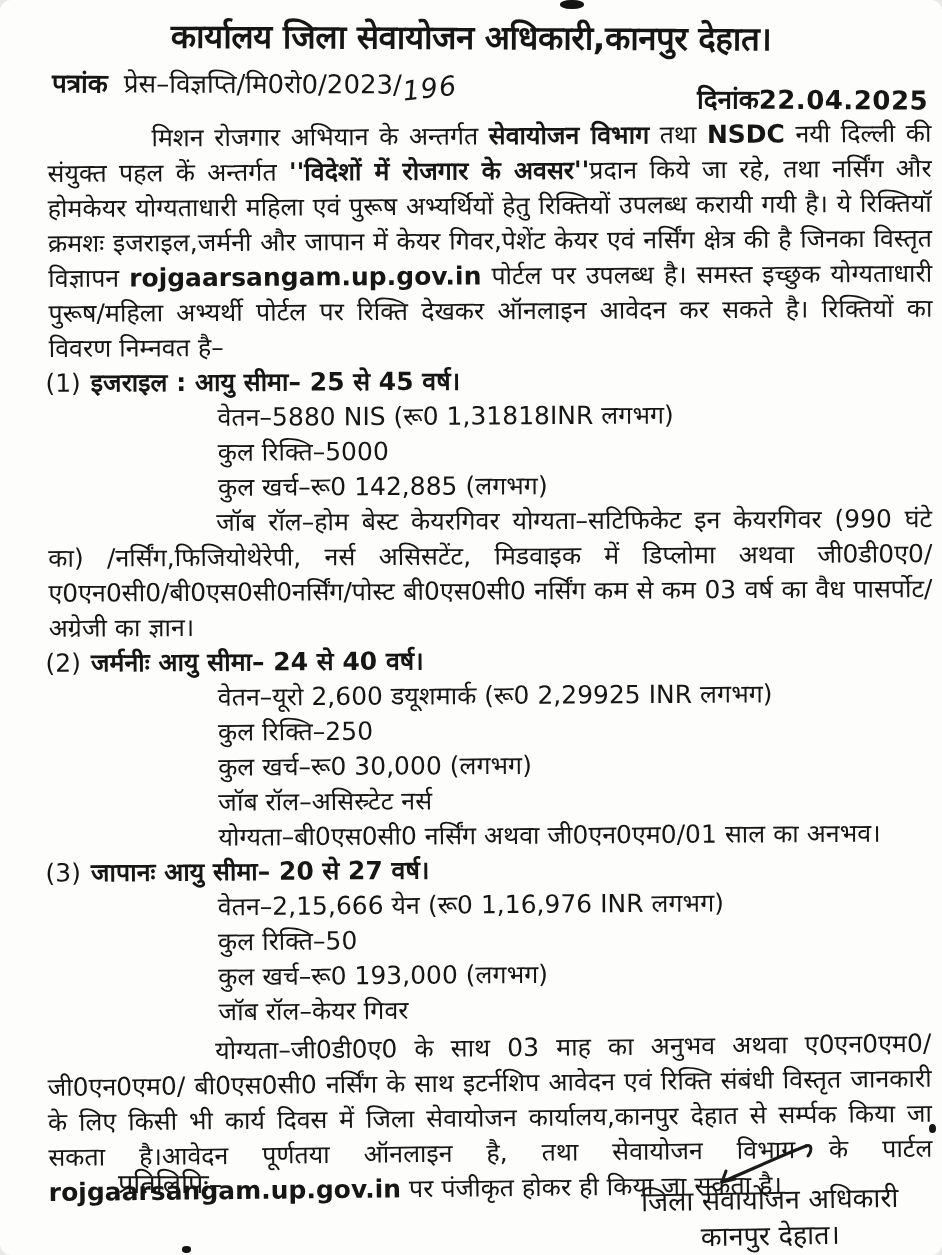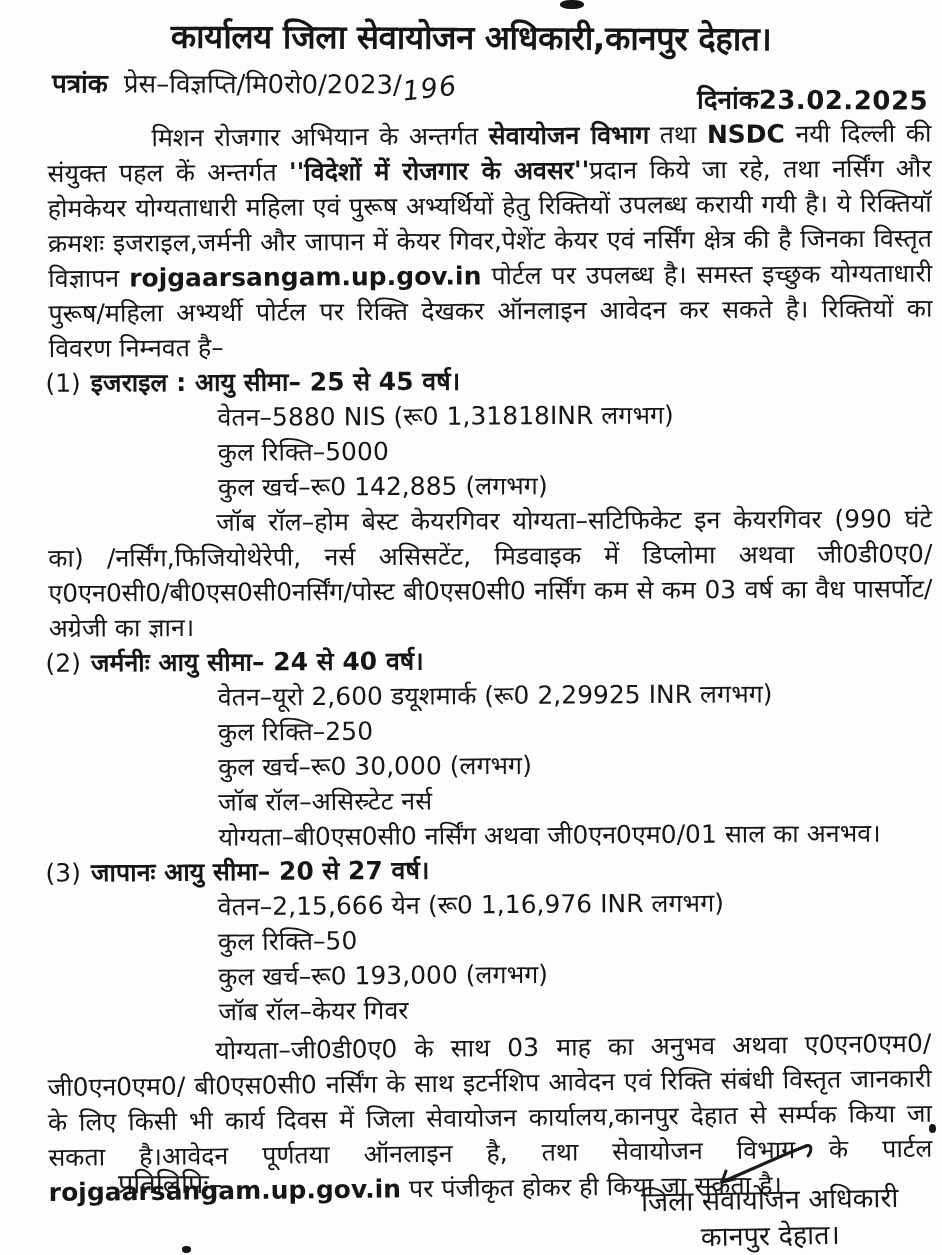--- a/index.html
+++ b/index.html
@@ -5,20 +5,21 @@
   html,body{margin:0;padding:0;background:#e8e8e8;}
   .page{
     position:relative;
     width:942px;height:1255px;
     margin:0 auto;
     background:#fdfdfc;
     color:#161616;
     font-family:"DejaVu Sans", sans-serif;
     overflow:hidden;
     box-sizing:border-box;
+    border-radius:11px;
   }
   .title{
     margin:14px 40px 2px 40px;
     text-align:center;
     font-size:33px;
     font-weight:bold;
     transform:rotate(0.25deg);
     letter-spacing:-0.5px;
   }
   .meta-row{
@@ -113,21 +114,21 @@
   <div class="blob blob-bottom-left"></div>
   <div class="blob blob-right"></div>
 
   <h1 class="title">कार्यालय जिला सेवायोजन अधिकारी,कानपुर देहात।</h1>
 
   <div class="meta-row">
     <div class="meta-left">
       <span class="label">पत्रांक</span><span>प्रेस–विज्ञप्ति/मि0रो0/2023/</span><span class="handwritten">196</span>
     </div>
     <div class="meta-right">
-      <span class="label">दिनांक</span><span class="date-value">23.02.2025</span>
+      <span class="label">दिनांक</span><span class="date-value">22.04.2025</span>
     </div>
   </div>
 
   <p class="para intro"><span>मिशन रोजगार अभियान के अन्तर्गत </span><span class="bold">सेवायोजन विभाग</span><span> तथा </span><span class="bold">NSDC</span><span> नयी दिल्ली की संयुक्त पहल कें अन्तर्गत </span><span class="bold">''विदेशों में रोजगार के अवसर''</span><span>प्रदान किये जा रहे, तथा नर्सिंग और होमकेयर योग्यताधारी महिला एवं पुरूष अभ्यर्थियों हेतु रिक्तियों उपलब्ध करायी गयी है। ये रिक्तियॉ क्रमशः इजराइल,जर्मनी और जापान में केयर गिवर,पेशेंट केयर एवं नर्सिंग क्षेत्र की है जिनका विस्तृत विज्ञापन </span><span class="bold">rojgaarsangam.up.gov.in</span><span> पोर्टल पर उपलब्ध है। समस्त इच्छुक योग्यताधारी पुरूष/महिला अभ्यर्थी पोर्टल पर रिक्ति देखकर ऑनलाइन आवेदन कर सकते है। रिक्तियों का विवरण निम्नवत है–</span></p>
 
   <section class="vacancy vacancy-1">
     <div class="item-head">
       <span class="num">(1)</span><span class="head-text">इजराइल : आयु सीमा– 25 से 45 वर्ष।</span>
     </div>
     <div class="item-line">वेतन–5880 NIS (रू0 1,31818INR लगभग)</div>

